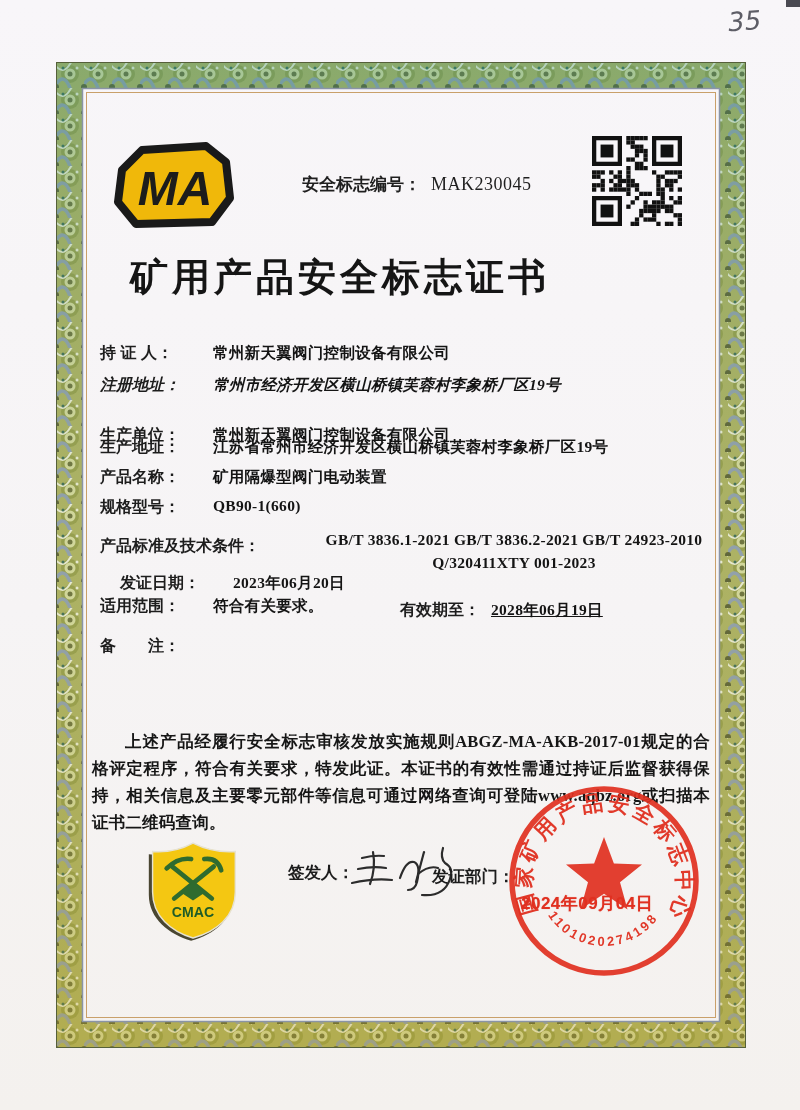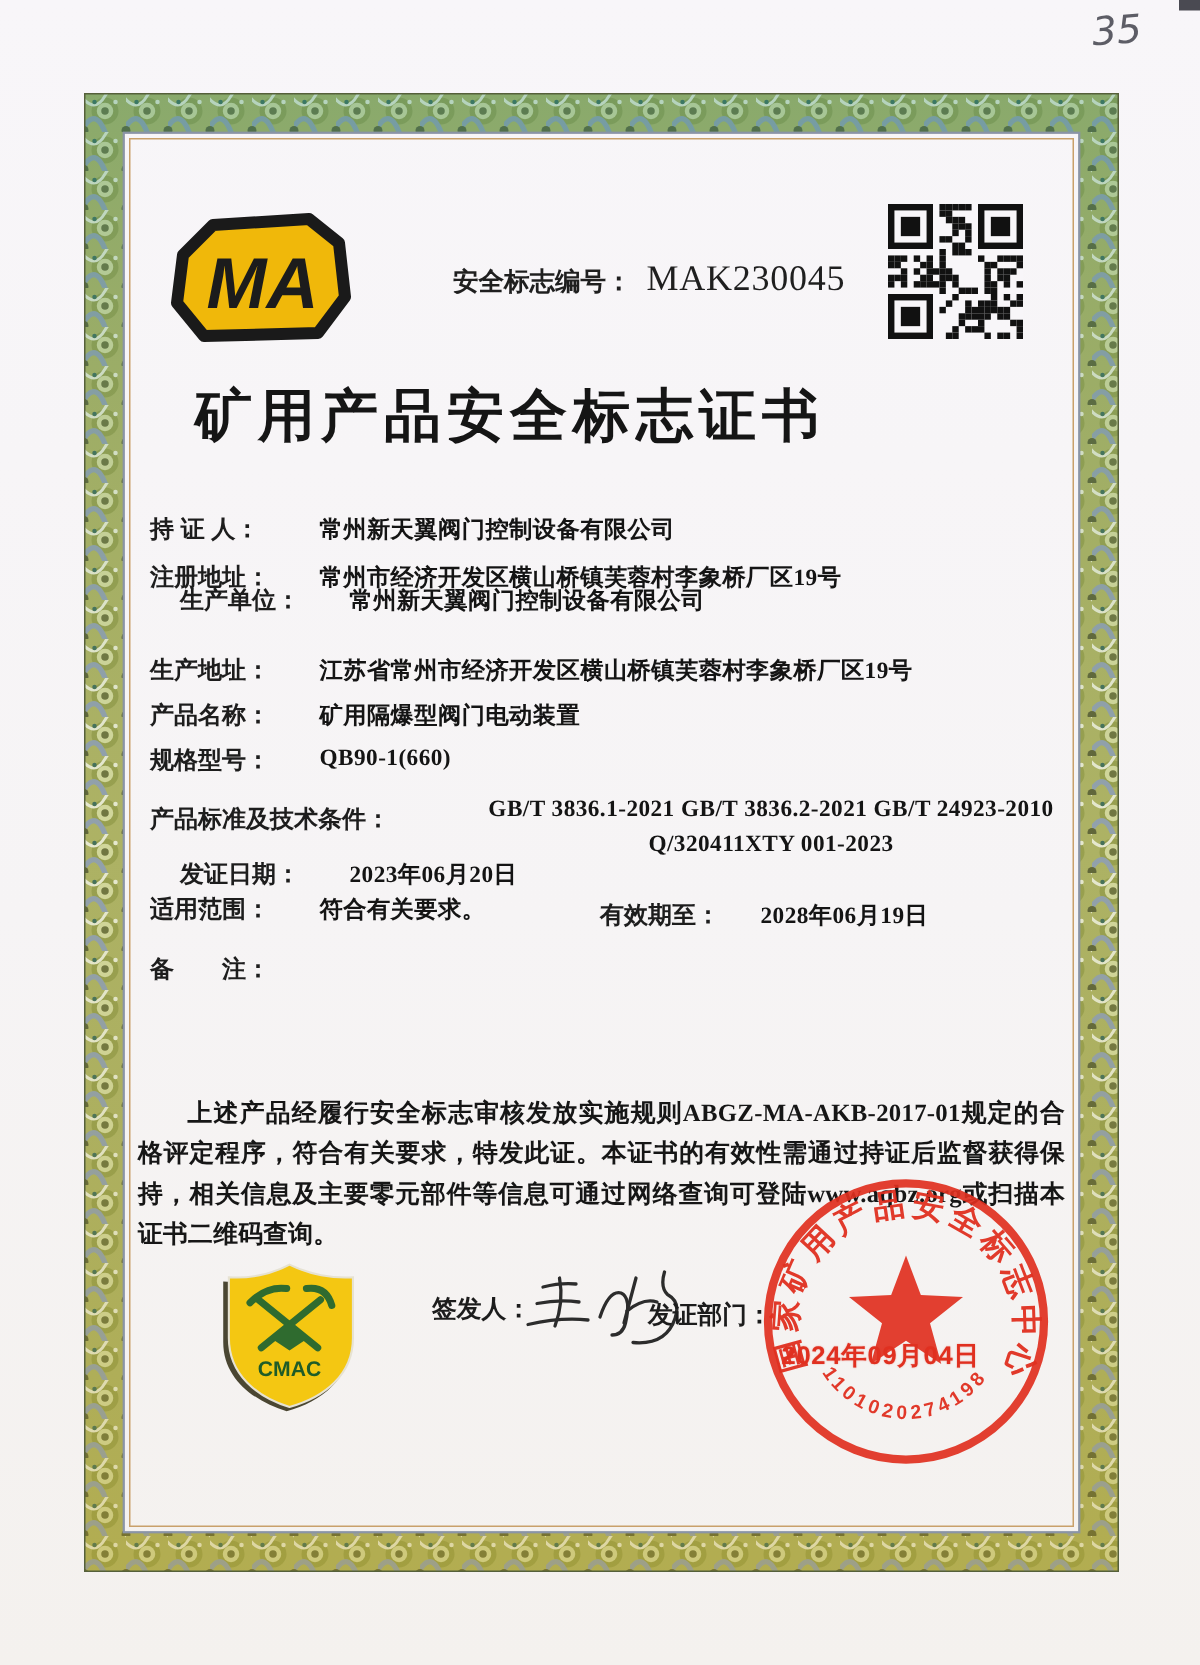--- a/index.html
+++ b/index.html
@@ -16,21 +16,21 @@
   
   .pagenum{
     left:728px;top:6px;font-family:"DejaVu Sans",sans-serif;
     font-style:italic;font-size:26px;color:#5d5d66;transform:rotate(-4deg);
   }
   .scan-strip{right:0;top:0;width:14px;height:7px;background:#4a4a52;}
   
   .ma-logo{left:112px;top:142px;width:124px;height:86px;}
   .certno-line{left:302px;top:173px;font-size:17px;color:#1f1f1f;white-space:nowrap;}
   .certno-label{font-weight:700;font-family:"Liberation Sans",sans-serif;}
-  .certno-value{font-family:"Liberation Serif",serif;font-size:24px;letter-spacing:.5px;margin-left:10px;}
+  .certno-value{font-family:"Liberation Serif",serif;font-size:18px;letter-spacing:.5px;margin-left:10px;}
   .qr{left:592px;top:136px;width:90px;height:90px;}
   
   .title{
     left:0;top:252px;width:680px;text-align:center;
     font-family:"Liberation Serif",serif;font-weight:700;
     font-size:38px;letter-spacing:4px;color:#151515;margin:0;
   }
   
   .row{left:100px;white-space:nowrap;}
   .flabel{
@@ -244,25 +244,25 @@
       <rect x="4.285714285714286" y="64.28571428571428" width="21.428571428571427" height="21.428571428571427" fill="#f8f6f9"></rect>
       <rect x="8.571428571428571" y="68.57142857142857" width="12.857142857142858" height="12.857142857142858" fill="#111"></rect>
     </svg>
 
   <h1 class="abs title">矿用产品安全标志证书</h1>
 
   <div class="abs row" style="top:343px;">
     <span class="flabel">持 证 人：</span>
     <span class="fvalue val-offset">常州新天翼阀门控制设备有限公司</span>
   </div>
-  <div class="abs row" style="top:375px;">
+  <div class="abs row" style="top:375px;font-style:italic;">
     <span class="flabel">注册地址：</span>
     <span class="fvalue val-offset">常州市经济开发区横山桥镇芙蓉村李象桥厂区19号</span>
   </div>
-  <div class="abs row" style="top:390px;margin-left:20px;">
+  <div class="abs row" style="top:425px;">
     <span class="flabel">生产单位：</span>
     <span class="fvalue val-offset">常州新天翼阀门控制设备有限公司</span>
   </div>
   <div class="abs row" style="top:437px;">
     <span class="flabel">生产地址：</span>
     <span class="fvalue val-offset">江苏省常州市经济开发区横山桥镇芙蓉村李象桥厂区19号</span>
   </div>
   <div class="abs row" style="top:467px;">
     <span class="flabel">产品名称：</span>
     <span class="fvalue val-offset">矿用隔爆型阀门电动装置</span>
@@ -279,21 +279,21 @@
     <span class="flabel">适用范围：</span>
     <span class="fvalue val-offset">符合有关要求。</span>
   </div>
 
   <div class="abs row" style="top:573px;margin-left:20px;">
     <span class="flabel">发证日期：</span>
     <span class="fvalue val-offset">2023年06月20日</span>
   </div>
   <div class="abs" style="left:400px;top:600px;white-space:nowrap;">
     <span class="flabel">有效期至：</span>
-    <span class="fvalue" style="position:absolute;left:107px;top:0;">2028年06月19日</span>
+    <span class="fvalue" style="position:absolute;left:91px;top:0;text-decoration:underline;">2028年06月19日</span>
   </div>
 
   <div class="abs row" style="top:636px;">
     <span class="flabel">备　　注：</span>
   </div>
 
   <p class="abs statement">上述产品经履行安全标志审核发放实施规则ABGZ-MA-AKB-2017-01规定的合格评定程序，符合有关要求，特发此证。本证书的有效性需通过持证后监督获得保持，相关信息及主要零元部件等信息可通过网络查询可登陆www.aqbz.org或扫描本证书二维码查询。</p>
 
   <svg class="abs cmac" viewBox="0 0 100 108">
     <path d="M48,6 C62,13 79,16 93,15 V58 C93,84 73,100 48,107 C25,100 3,84 3,58 V15 C19,16 35,13 48,6 Z" fill="#4a4632"></path>

